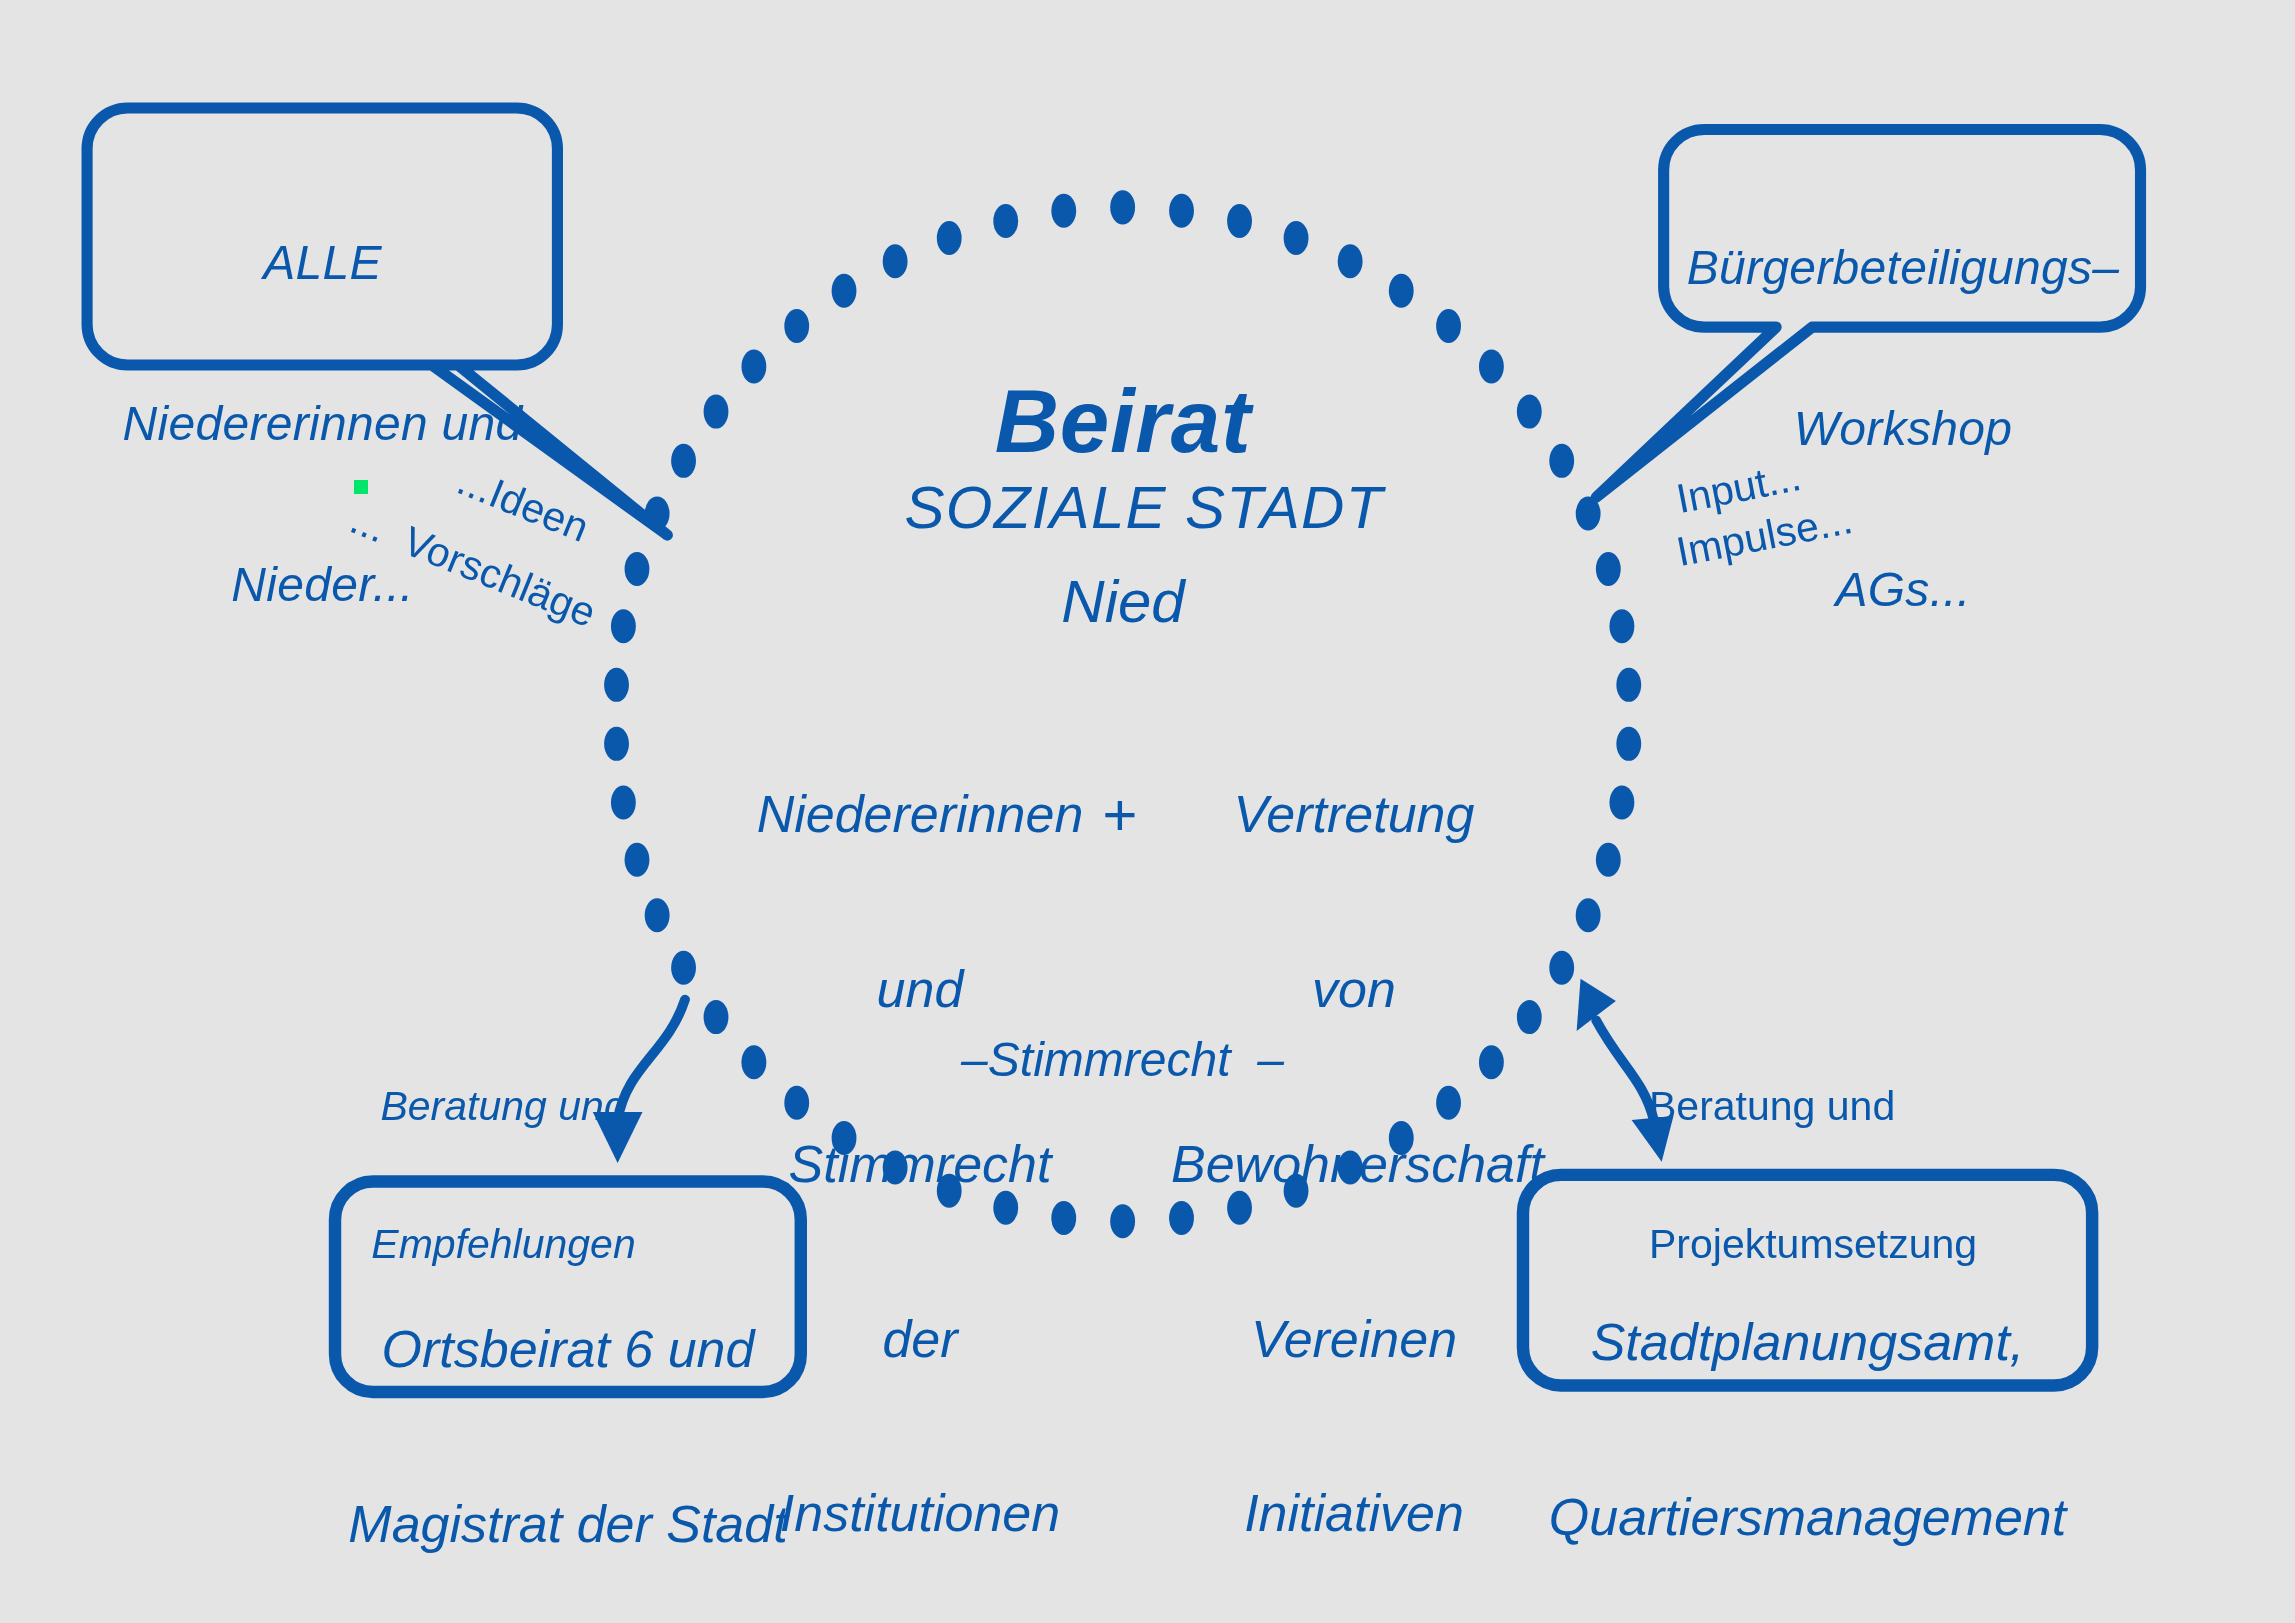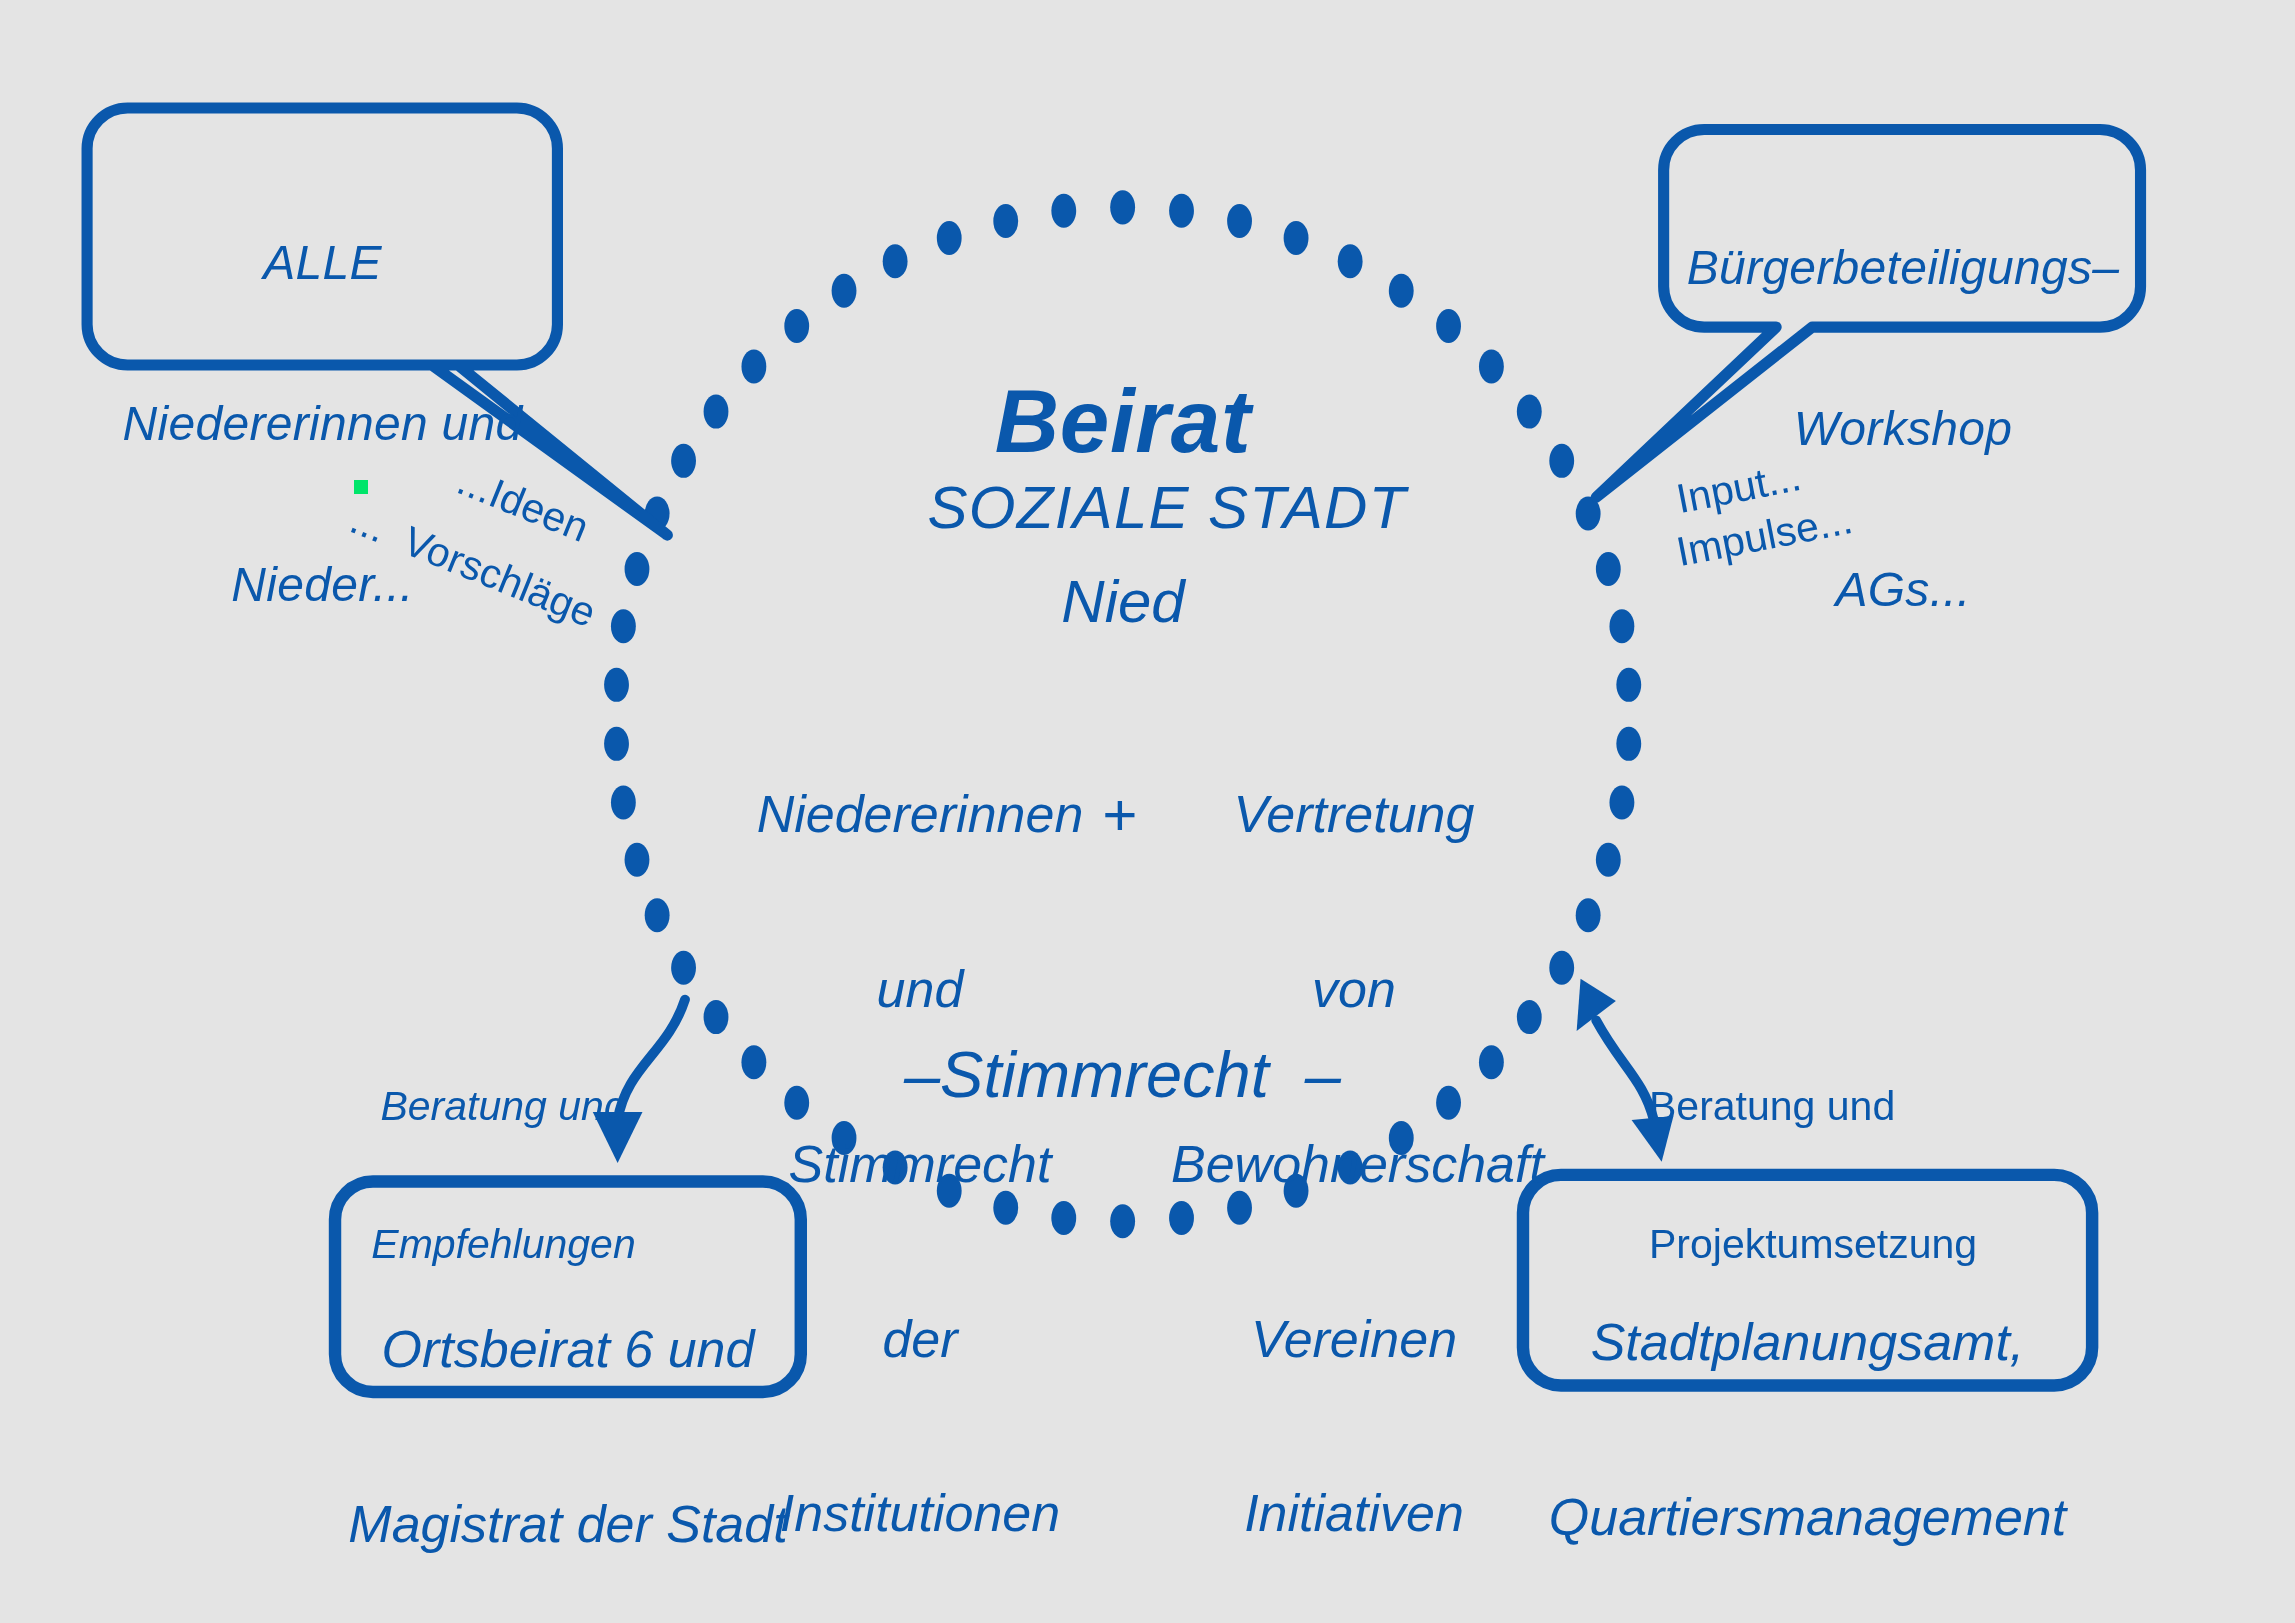--- a/index.html
+++ b/index.html
@@ -20,21 +20,21 @@
   .bubble-text{font-size:48px;letter-spacing:0.3px;}
 
   
   #beirat{font-size:89px;font-weight:bold;letter-spacing:0.7px;}
   #soziale{font-size:60px;letter-spacing:1.3px;}
   #nied{font-size:60px;}
 
   
   .col{font-size:52px;}
   #plus{font-size:60px;}
-  #stimmrecht{font-size:65px;margin-top:6px;}
+  #stimmrecht{font-size:48px;}
 
   
   .diag{font-size:41px;}
 
   
   .cap{font-size:41px;}
 
   
   .boxtext{font-size:52px;}
 
@@ -136,21 +136,21 @@
     <div>Nieder...</div>
   </div>
 
   <div class="txt bubble-text ctr" style="left:1664px;top:133px;width:478px;">
     <div>Bürgerbeteiligungs–</div>
     <div>Workshop</div>
     <div>AGs...</div>
   </div>
 
   <div class="txt ctr" id="beirat" style="left:796px;top:372px;width:654px;">Beirat</div>
-  <div class="txt ctr" id="soziale" style="left:840px;top:474px;width:654px;">SOZIALE STADT</div>
+  <div class="txt ctr" id="soziale" style="left:817px;top:474px;width:654px;">SOZIALE STADT</div>
   <div class="txt ctr" id="nied" style="left:796px;top:556px;width:654px;margin-top:12px;">Nied</div>
 
   <div class="txt col ctr" style="left:717px;top:669px;width:406px;">
     <div>Niedererinnen</div>
     <div>und</div>
     <div>Stimmrecht</div>
     <div>der</div>
     <div>Institutionen</div>
   </div>
 

